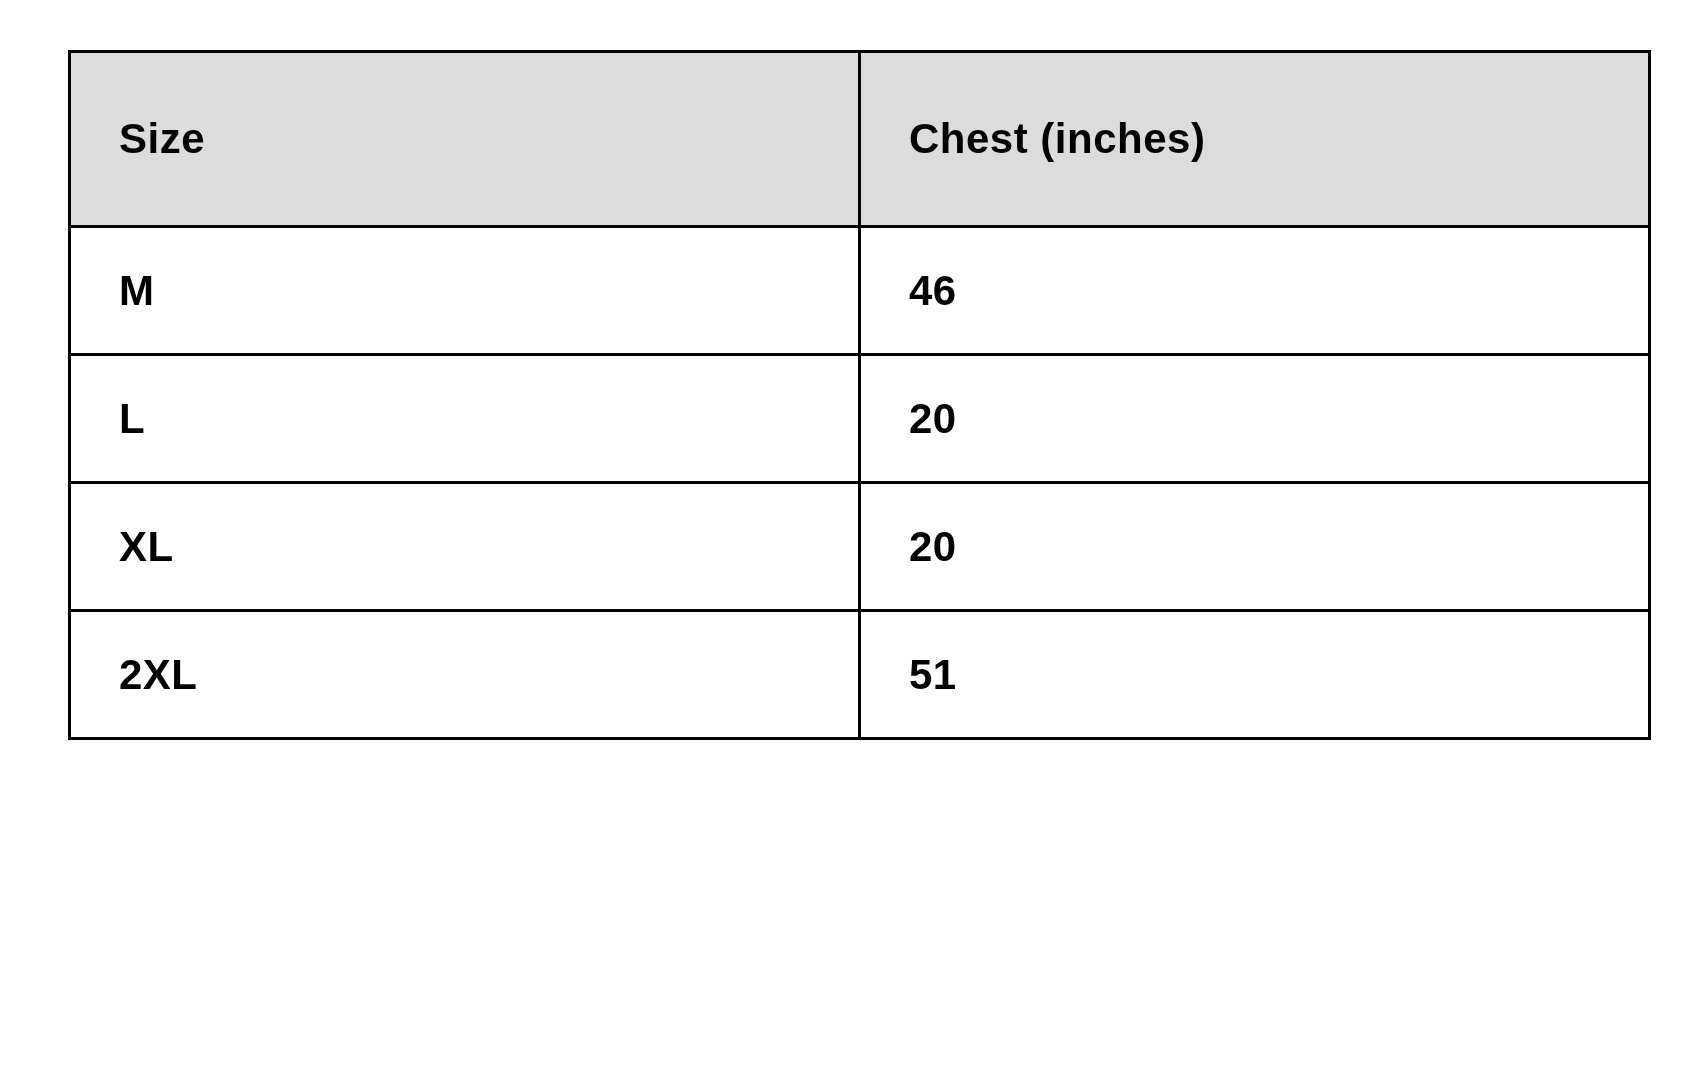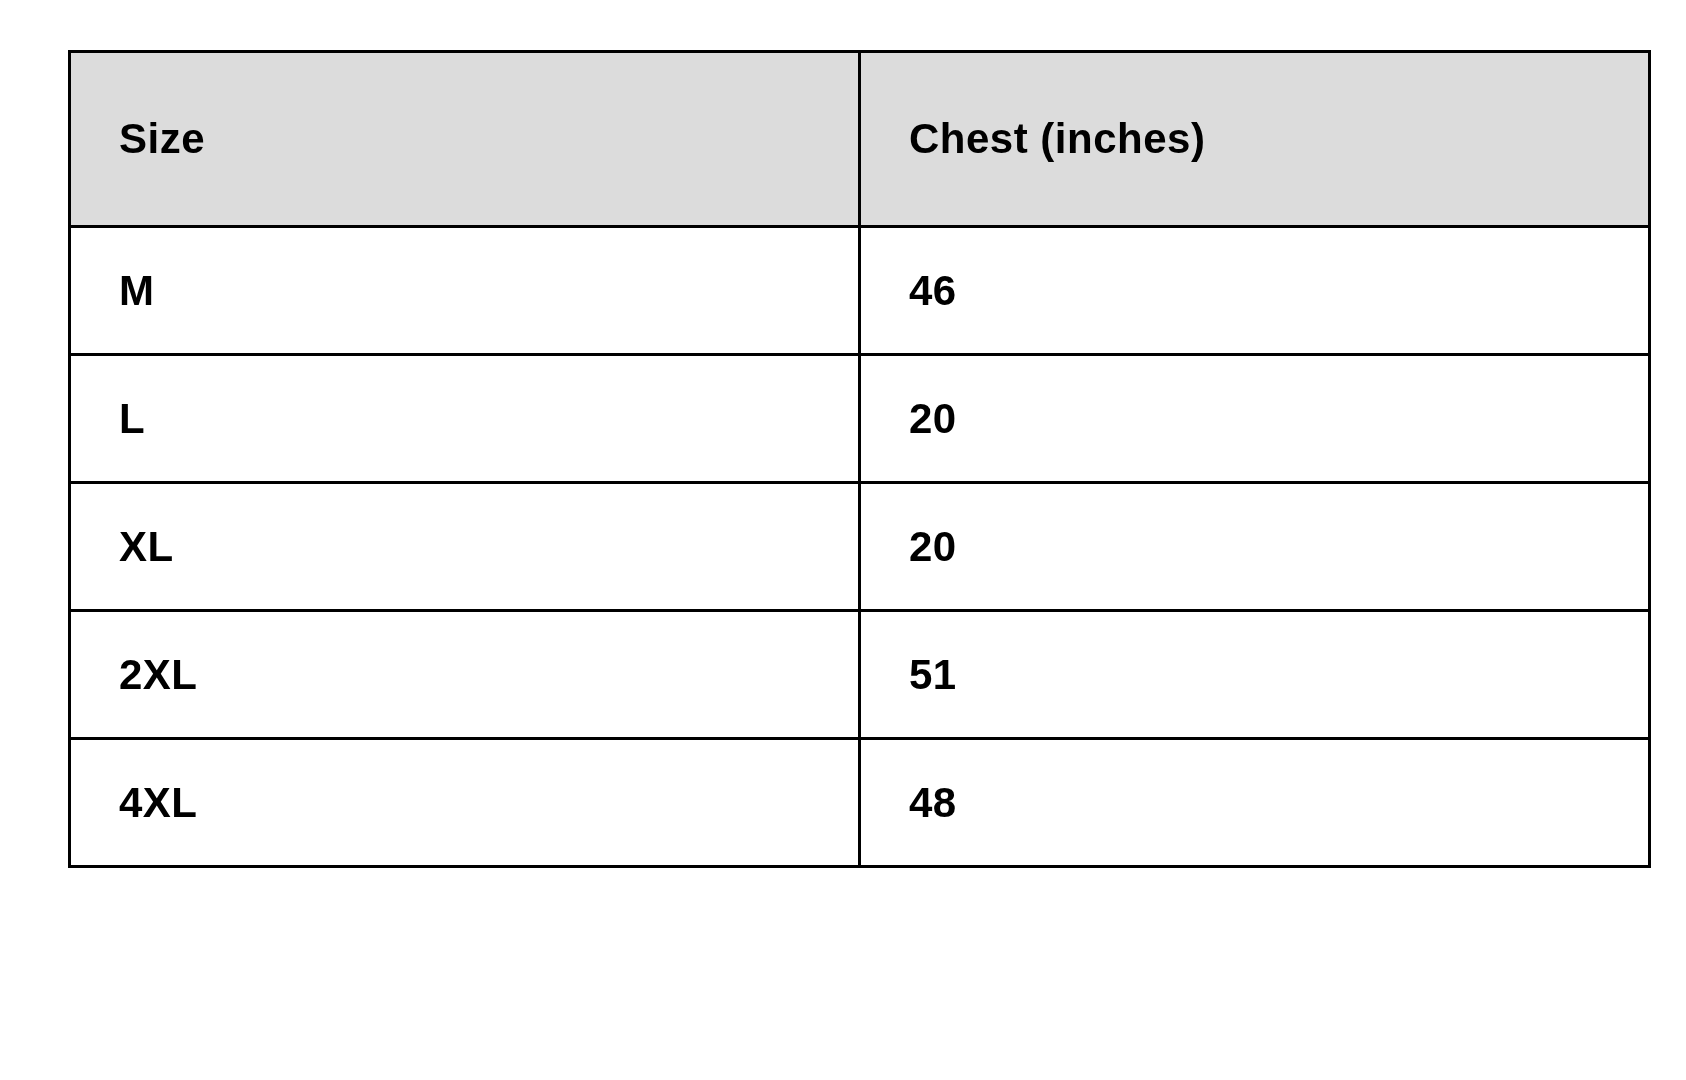--- a/index.html
+++ b/index.html
@@ -104,24 +104,16 @@
           </td>
         </tr>
         <tr>
           <td>
             <span class="cell-text">2XL</span>
           </td>
           <td>
             <span class="cell-text">51</span>
           </td>
         </tr>
-        <tr>
-          <td>
-            <span class="cell-text">4XL</span>
-          </td>
-          <td>
-            <span class="cell-text">48</span>
-          </td>
-        </tr>
       </tbody>
     </table>
   </div>
 </div>
 
 </body></html>

